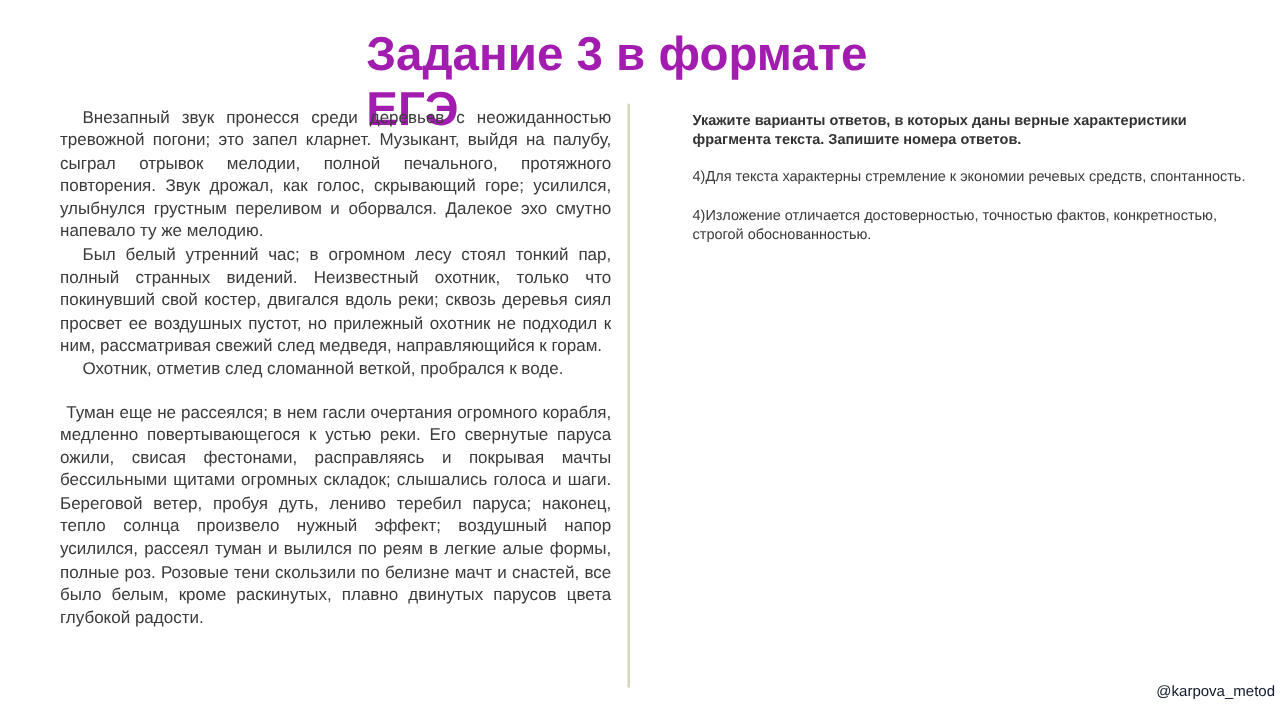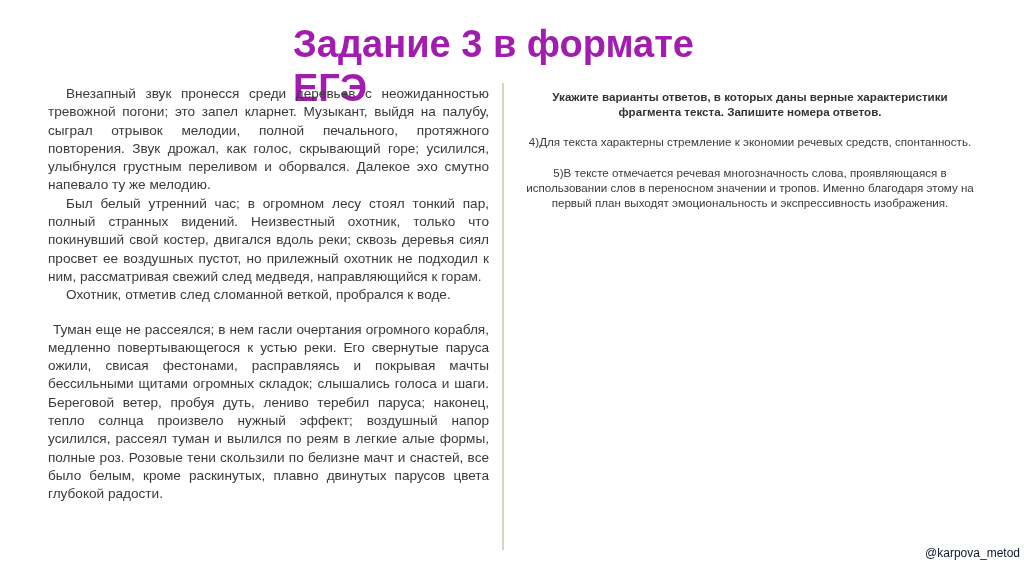--- a/index.html
+++ b/index.html
@@ -49,27 +49,26 @@
     .divider {
       position: absolute;
       left: 502px;
       top: 83px;
       width: 2px;
       height: 467px;
       background: #d9d6c0;
     }
     .task {
       position: absolute;
-      left: 520px;
+      left: 554px;
       top: 89px;
       width: 460px;
       font-size: 11.6px;
       line-height: 15.2px;
       color: #3a3a3a;
-      text-align: center;
     }
     .task .instruction {
       font-weight: bold;
       color: #333333;
       margin: 0 0 15px 0;
     }
     .task .option {
       margin: 0 0 15px 0;
     }
     .watermark {
@@ -90,16 +89,16 @@
   <p>Был белый утренний час; в огромном лесу стоял тонкий пар, полный странных видений. Неизвестный охотник, только что покинувший свой костер, двигался вдоль реки; сквозь деревья  сиял просвет ее воздушных пустот, но прилежный охотник не  подходил к ним, рассматривая свежий след медведя,   направляющийся к горам.</p>
   <p>Охотник, отметив след сломанной веткой, пробрался к воде.</p>
   <p class="indent-small">Туман еще не рассеялся; в нем гасли очертания огромного корабля, медленно повертывающегося к устью реки. Его  свернутые паруса ожили, свисая фестонами, расправляясь и  покрывая мачты бессильными щитами огромных складок;  слышались голоса и шаги. Береговой ветер, пробуя дуть, лениво  теребил паруса; наконец, тепло солнца произвело нужный  эффект; воздушный напор усилился, рассеял туман и вылился по  реям в легкие алые формы, полные роз. Розовые тени скользили  по белизне мачт и снастей, все было белым, кроме раскинутых,  плавно двинутых парусов цвета глубокой радости.</p>
 </div>
 
 <div class="divider"></div>
 
 <div class="task">
   <p class="instruction">Укажите варианты ответов, в которых даны верные характеристики фрагмента текста. Запишите номера ответов.</p>
   <p class="option">4)Для текста характерны стремление к экономии речевых средств, спонтанность.</p>
-  <p class="option">5)В тексте отмечается речевая многозначность слова, проявляющаяся в использовании слов в переносном значении и тропов. Именно  благодаря этому на первый план выходят эмоциональность и  экспрессивность изображения.</p>
+  <p class="option">4)Изложение отличается достоверностью, точностью фактов, конкретностью, строгой обоснованностью.</p>
 </div>
 
 <div class="watermark">@karpova_metod</div>
 
 </body></html>

